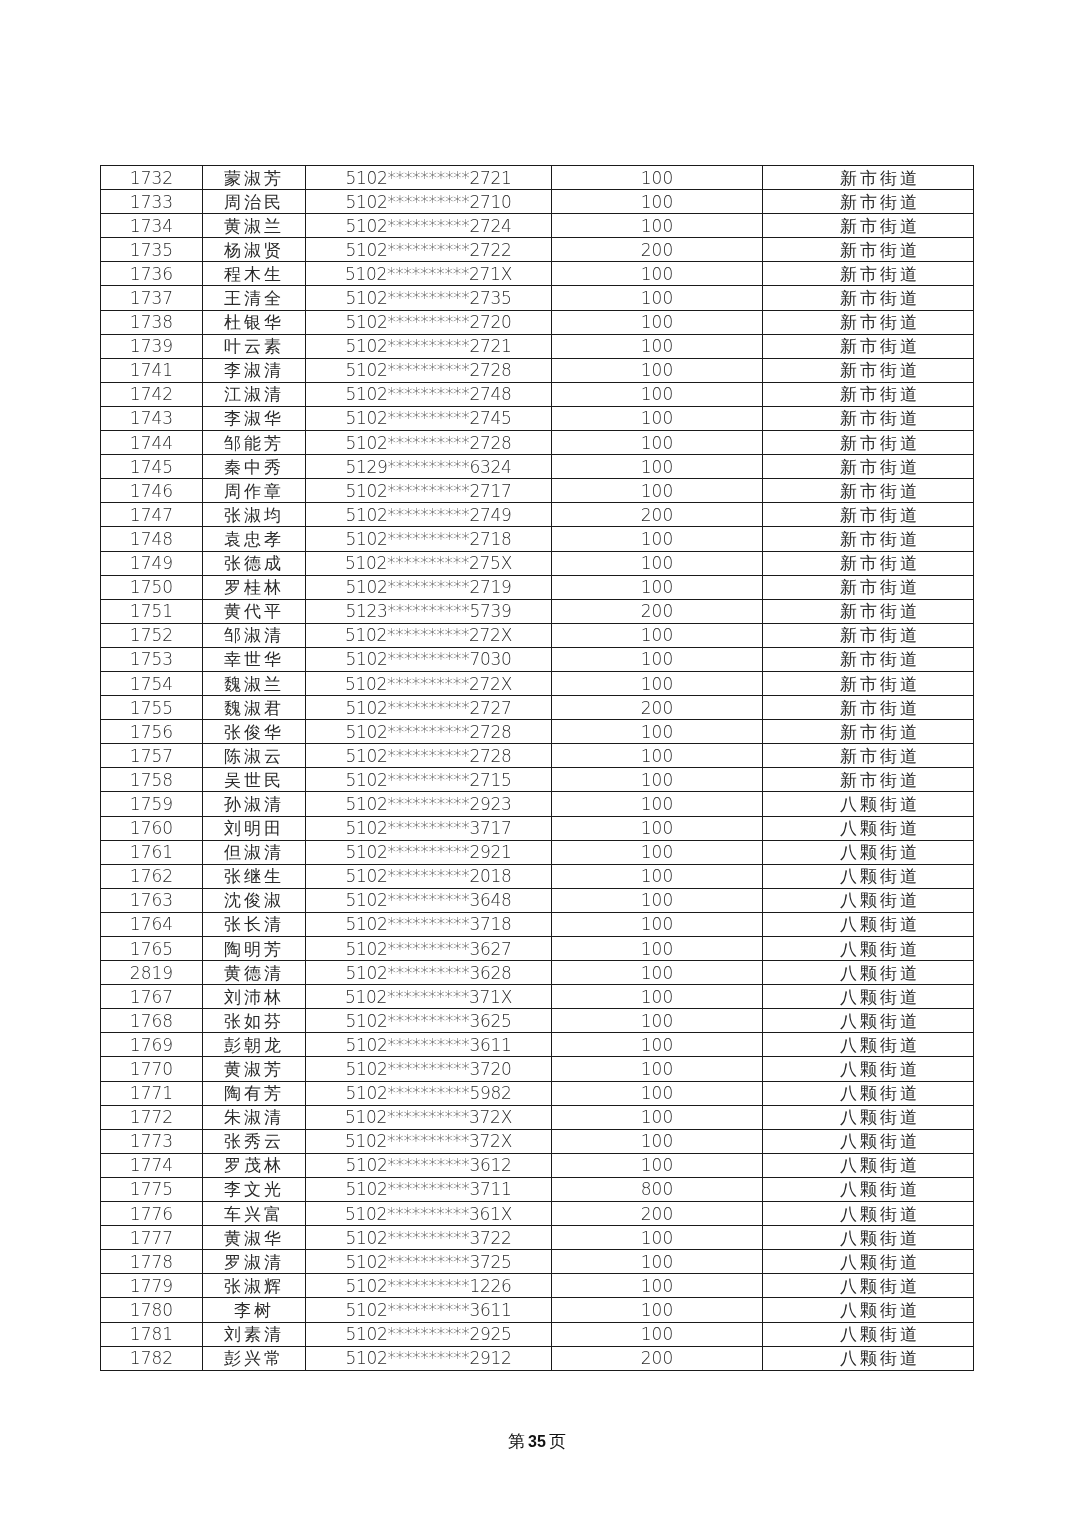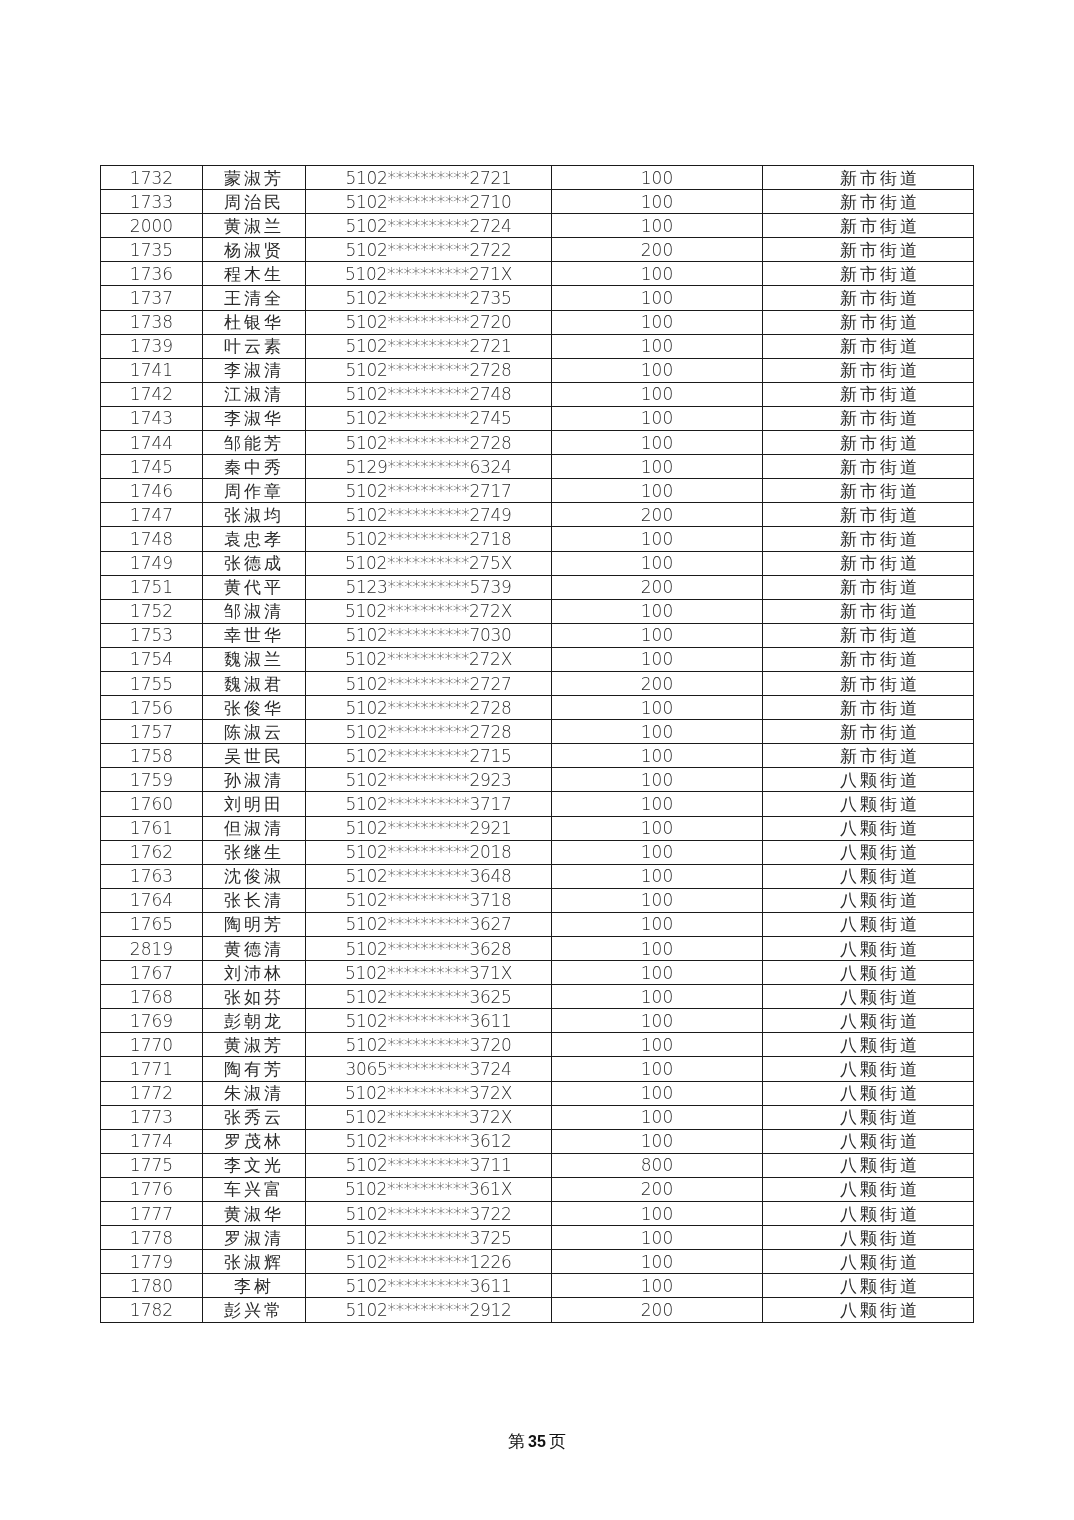--- a/index.html
+++ b/index.html
@@ -55,21 +55,21 @@
         <td class="loc">新市街道</td>
       </tr>
       <tr>
         <td class="num">1733</td>
         <td class="name">周治民</td>
         <td class="id">5102**********2710</td>
         <td class="amt">100</td>
         <td class="loc">新市街道</td>
       </tr>
       <tr>
-        <td class="num">2000</td>
+        <td class="num">1734</td>
         <td class="name">黄淑兰</td>
         <td class="id">5102**********2724</td>
         <td class="amt">100</td>
         <td class="loc">新市街道</td>
       </tr>
       <tr>
         <td class="num">1735</td>
         <td class="name">杨淑贤</td>
         <td class="id">5102**********2722</td>
         <td class="amt">200</td>
@@ -160,20 +160,27 @@
         <td class="loc">新市街道</td>
       </tr>
       <tr>
         <td class="num">1749</td>
         <td class="name">张德成</td>
         <td class="id">5102**********275X</td>
         <td class="amt">100</td>
         <td class="loc">新市街道</td>
       </tr>
       <tr>
+        <td class="num">1750</td>
+        <td class="name">罗桂林</td>
+        <td class="id">5102**********2719</td>
+        <td class="amt">100</td>
+        <td class="loc">新市街道</td>
+      </tr>
+      <tr>
         <td class="num">1751</td>
         <td class="name">黄代平</td>
         <td class="id">5123**********5739</td>
         <td class="amt">200</td>
         <td class="loc">新市街道</td>
       </tr>
       <tr>
         <td class="num">1752</td>
         <td class="name">邹淑清</td>
         <td class="id">5102**********272X</td>
@@ -302,21 +309,21 @@
       <tr>
         <td class="num">1770</td>
         <td class="name">黄淑芳</td>
         <td class="id">5102**********3720</td>
         <td class="amt">100</td>
         <td class="loc">八颗街道</td>
       </tr>
       <tr>
         <td class="num">1771</td>
         <td class="name">陶有芳</td>
-        <td class="id">3065**********3724</td>
+        <td class="id">5102**********5982</td>
         <td class="amt">100</td>
         <td class="loc">八颗街道</td>
       </tr>
       <tr>
         <td class="num">1772</td>
         <td class="name">朱淑清</td>
         <td class="id">5102**********372X</td>
         <td class="amt">100</td>
         <td class="loc">八颗街道</td>
       </tr>
@@ -366,20 +373,27 @@
         <td class="num">1779</td>
         <td class="name">张淑辉</td>
         <td class="id">5102**********1226</td>
         <td class="amt">100</td>
         <td class="loc">八颗街道</td>
       </tr>
       <tr>
         <td class="num">1780</td>
         <td class="name">李树</td>
         <td class="id">5102**********3611</td>
+        <td class="amt">100</td>
+        <td class="loc">八颗街道</td>
+      </tr>
+      <tr>
+        <td class="num">1781</td>
+        <td class="name">刘素清</td>
+        <td class="id">5102**********2925</td>
         <td class="amt">100</td>
         <td class="loc">八颗街道</td>
       </tr>
       <tr>
         <td class="num">1782</td>
         <td class="name">彭兴常</td>
         <td class="id">5102**********2912</td>
         <td class="amt">200</td>
         <td class="loc">八颗街道</td>
       </tr>

